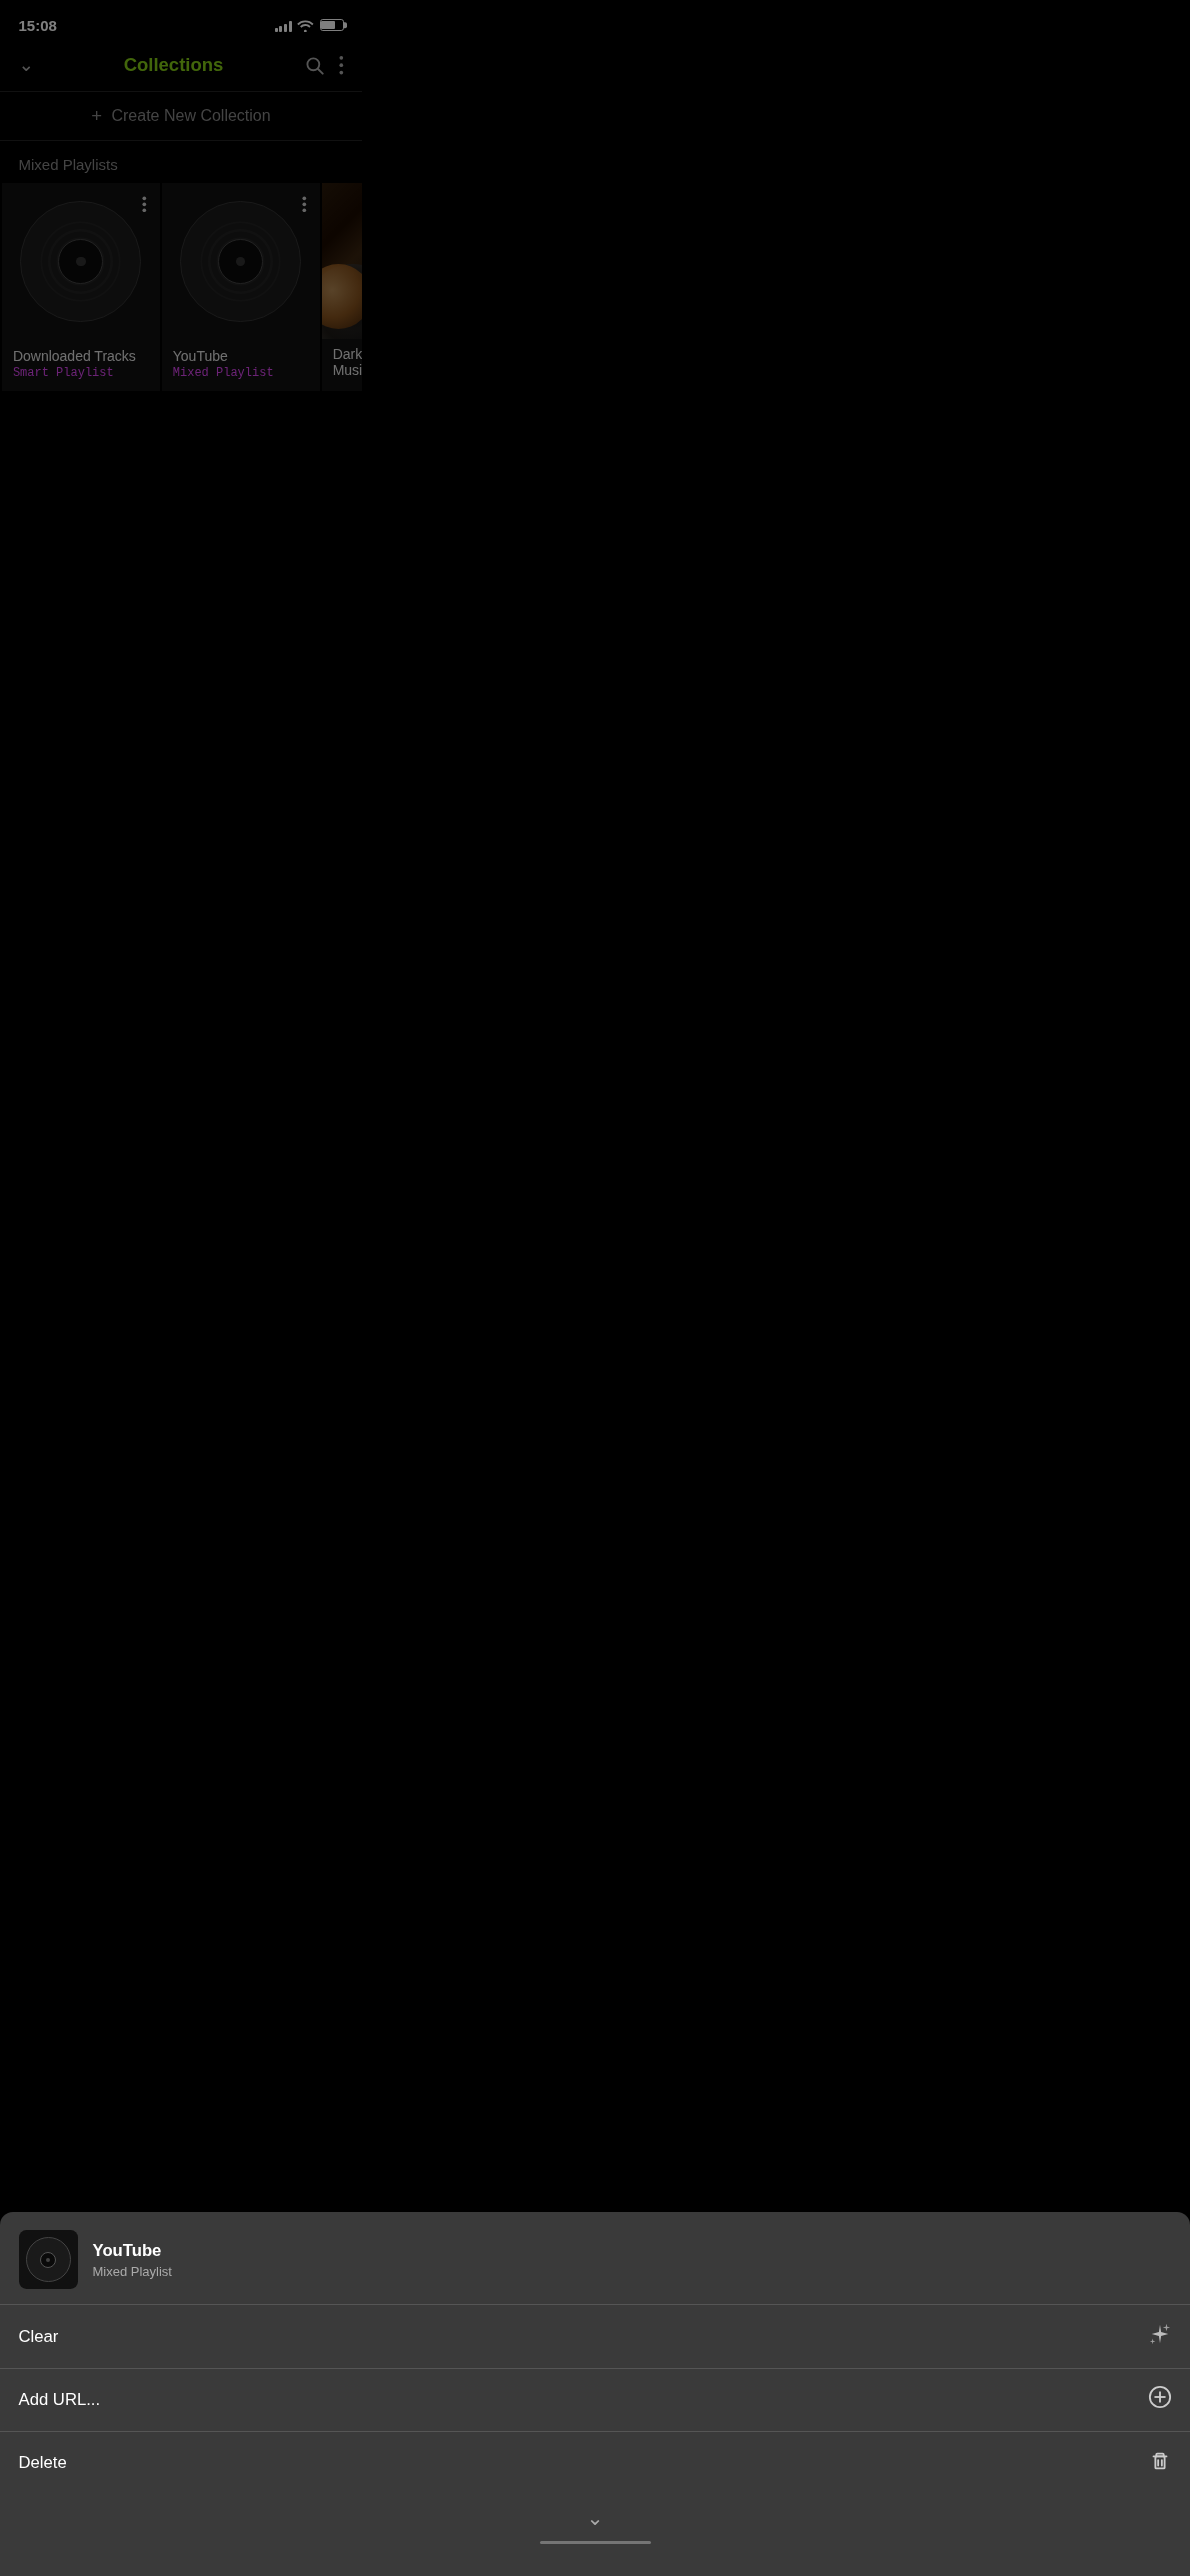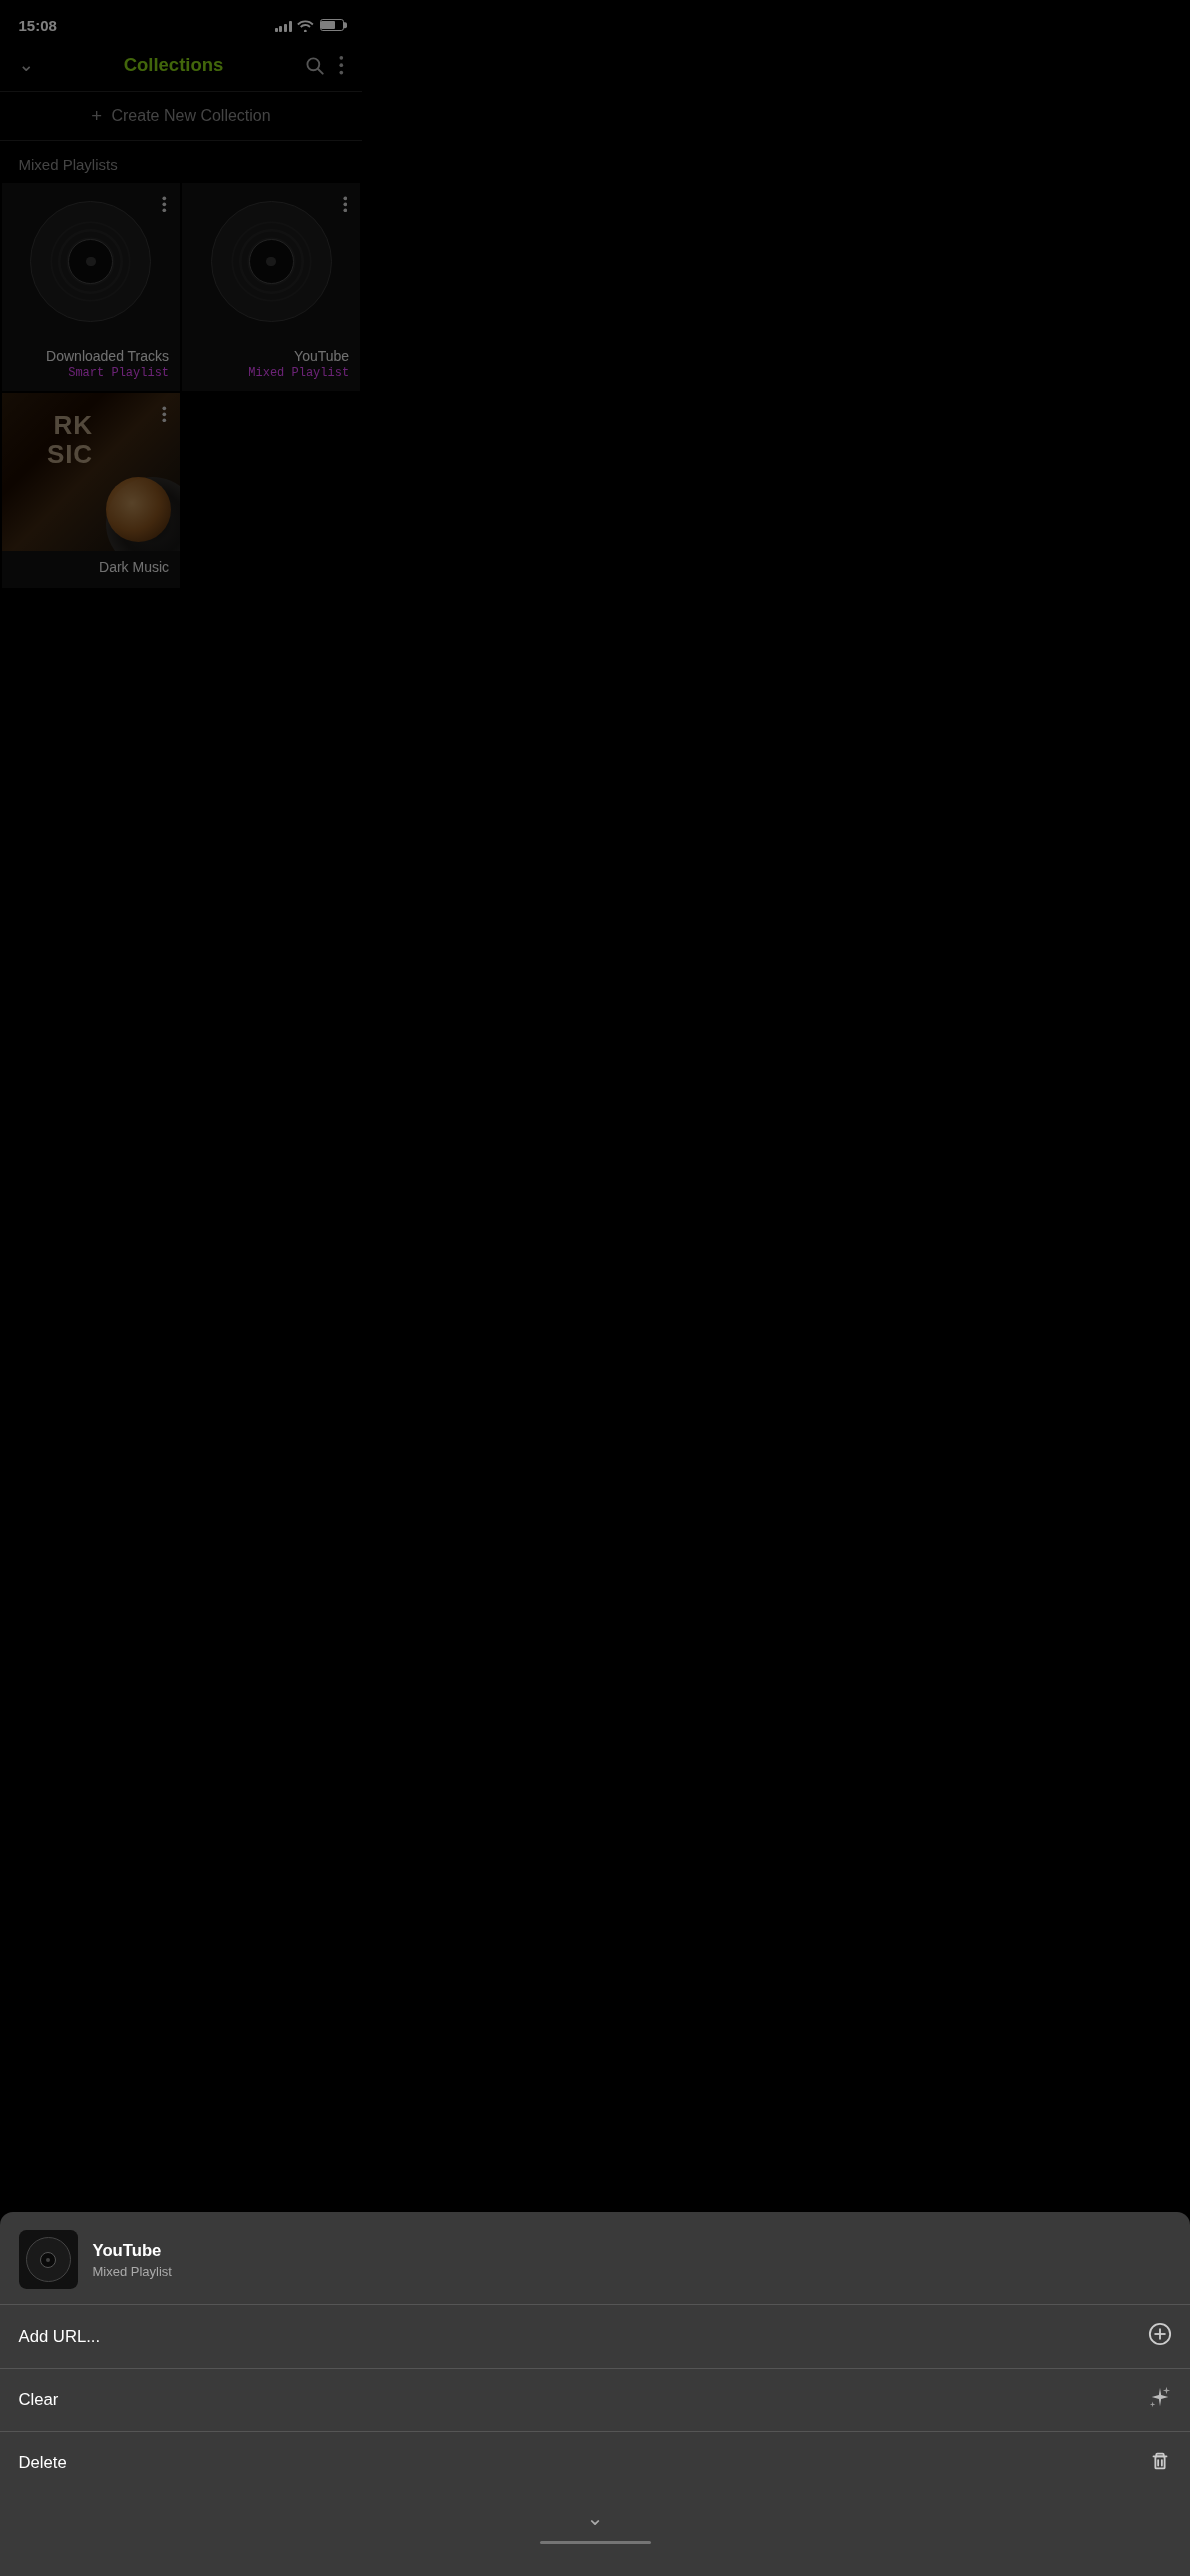--- a/index.html
+++ b/index.html
@@ -126,24 +126,23 @@
     .section-label {
       padding: 15px 18.5px 9.3px;
       font-size: 15px;
       color: #888;
       font-weight: 500;
     }
 
     
     .grid-container {
       display: grid;
-      grid-template-columns: 1fr 1fr;
+      grid-template-columns: 1fr 1fr 1fr;
       gap: 1.9px;
       padding: 0 1.9px;
-      text-align: right;
     }
     .grid-item {
       background: #111;
       position: relative;
       cursor: pointer;
       min-height: 195px;
       display: flex;
       flex-direction: column;
     }
     .grid-item-menu {
@@ -501,37 +500,37 @@
     </div>
     <div class="sheet-info">
       <div class="sheet-title">YouTube</div>
       <div class="sheet-subtitle">Mixed Playlist</div>
     </div>
   </div>
 
   <div class="sheet-actions">
 
     <div class="sheet-action-item">
+      <span class="sheet-action-label">Clear</span>
+      <span class="sheet-action-icon">
+        <svg width="24" height="24" viewBox="0 0 26 26" fill="#ccc">
+          <path d="M13 3 L14.2 10.8 L22 13 L14.2 15.2 L13 23 L11.8 15.2 L4 13 L11.8 10.8 Z" opacity="0.9"></path>
+          <path d="M20 2 L20.8 5.2 L24 6 L20.8 6.8 L20 10 L19.2 6.8 L16 6 L19.2 5.2 Z" opacity="0.7"></path>
+          <path d="M5 18 L5.6 20.4 L8 21 L5.6 21.6 L5 24 L4.4 21.6 L2 21 L4.4 20.4 Z" opacity="0.7"></path>
+        </svg>
+      </span>
+    </div>
+
+    <div class="sheet-action-item">
       <span class="sheet-action-label">Add URL...</span>
       <span class="sheet-action-icon">
         <svg width="24" height="24" viewBox="0 0 26 26" fill="none" stroke="#ccc" stroke-width="2">
           <circle cx="13" cy="13" r="11"></circle>
           <line x1="13" y1="7" x2="13" y2="19"></line>
           <line x1="7" y1="13" x2="19" y2="13"></line>
-        </svg>
-      </span>
-    </div>
-
-    <div class="sheet-action-item">
-      <span class="sheet-action-label">Clear</span>
-      <span class="sheet-action-icon">
-        <svg width="24" height="24" viewBox="0 0 26 26" fill="#ccc">
-          <path d="M13 3 L14.2 10.8 L22 13 L14.2 15.2 L13 23 L11.8 15.2 L4 13 L11.8 10.8 Z" opacity="0.9"></path>
-          <path d="M20 2 L20.8 5.2 L24 6 L20.8 6.8 L20 10 L19.2 6.8 L16 6 L19.2 5.2 Z" opacity="0.7"></path>
-          <path d="M5 18 L5.6 20.4 L8 21 L5.6 21.6 L5 24 L4.4 21.6 L2 21 L4.4 20.4 Z" opacity="0.7"></path>
         </svg>
       </span>
     </div>
 
     <div class="sheet-action-item">
       <span class="sheet-action-label">Delete</span>
       <span class="sheet-action-icon">
         <svg width="24" height="24" viewBox="0 0 26 26" fill="none" stroke="#ccc" stroke-width="2" stroke-linecap="round">
           <polyline points="6,8 20,8"></polyline>
           <path d="M9 8V6a1 1 0 011-1h6a1 1 0 011 1v2"></path>

